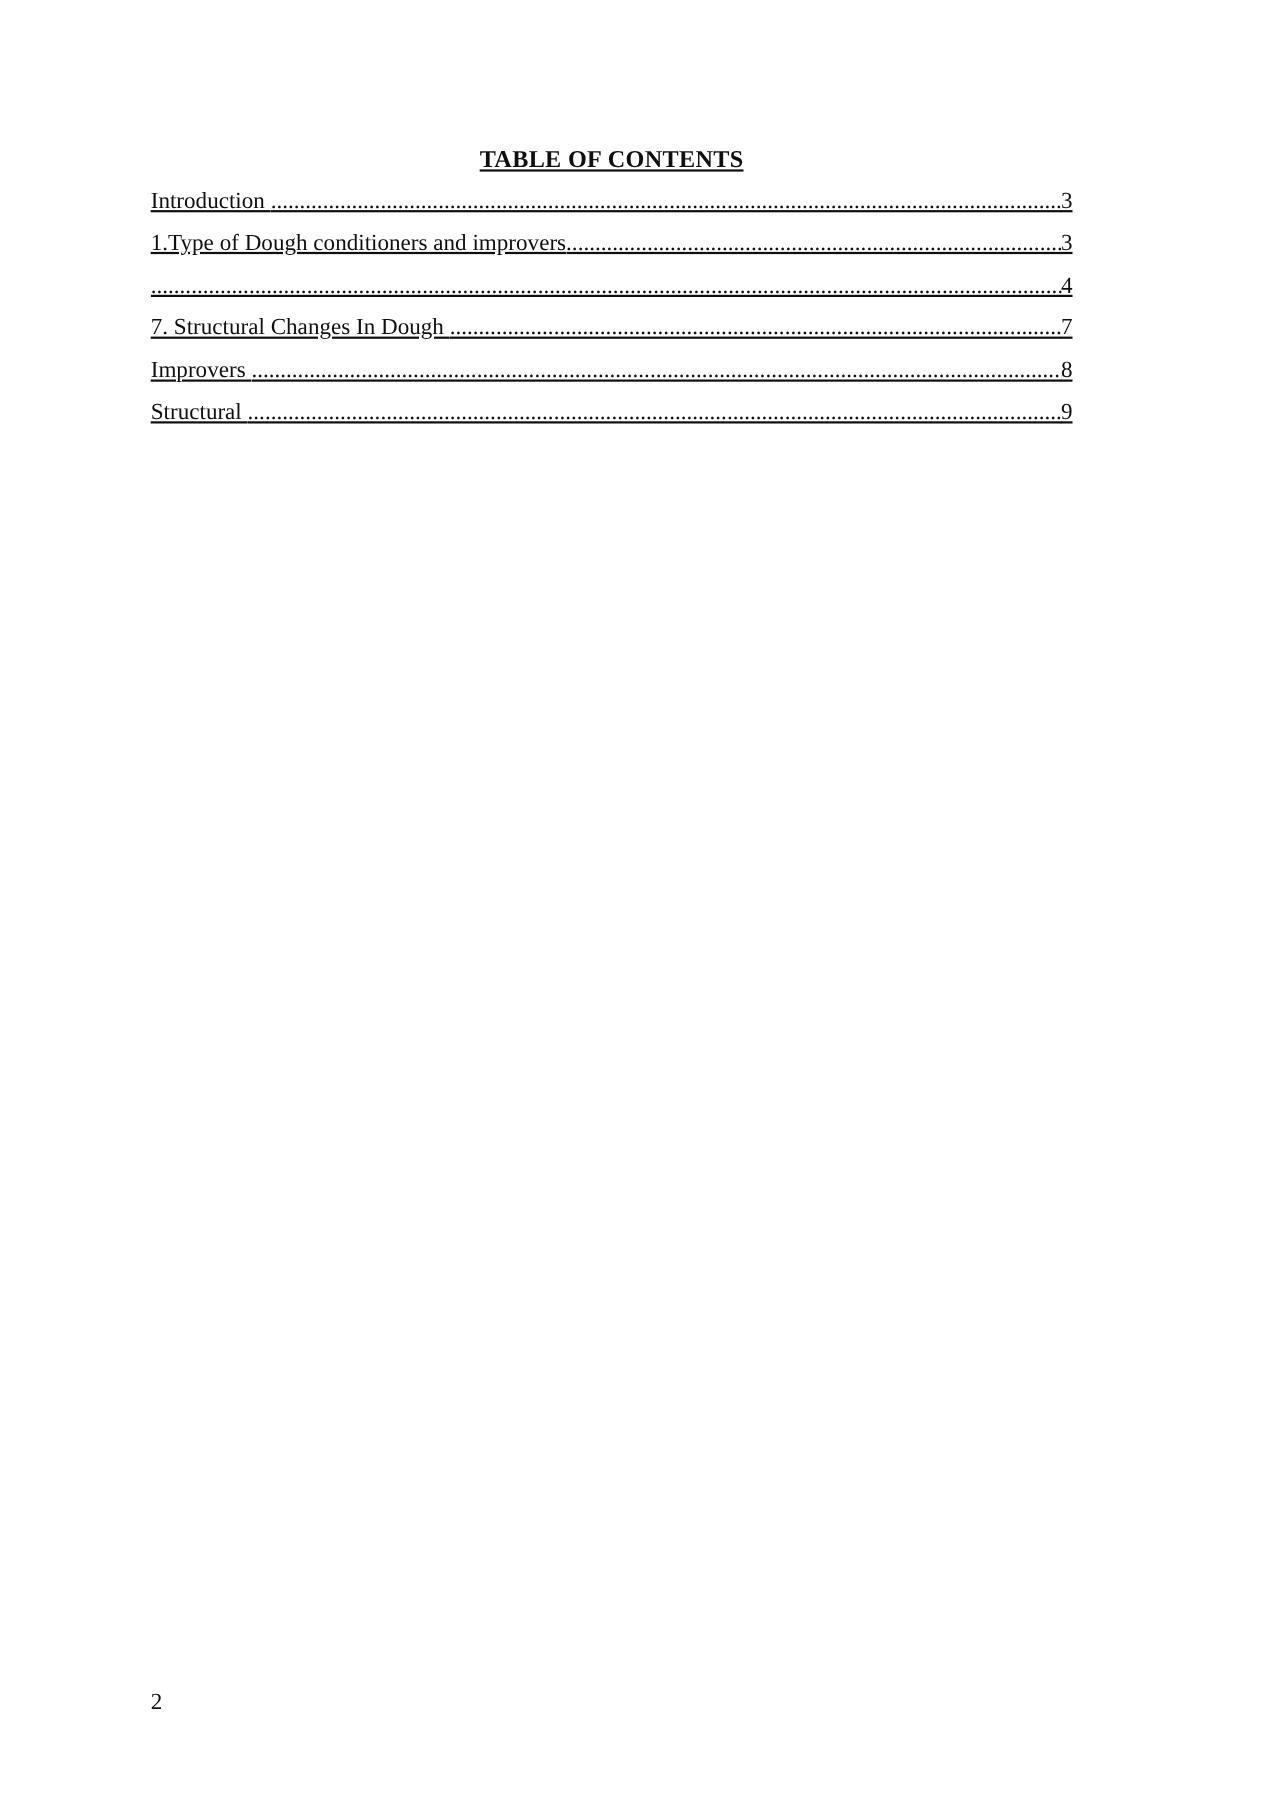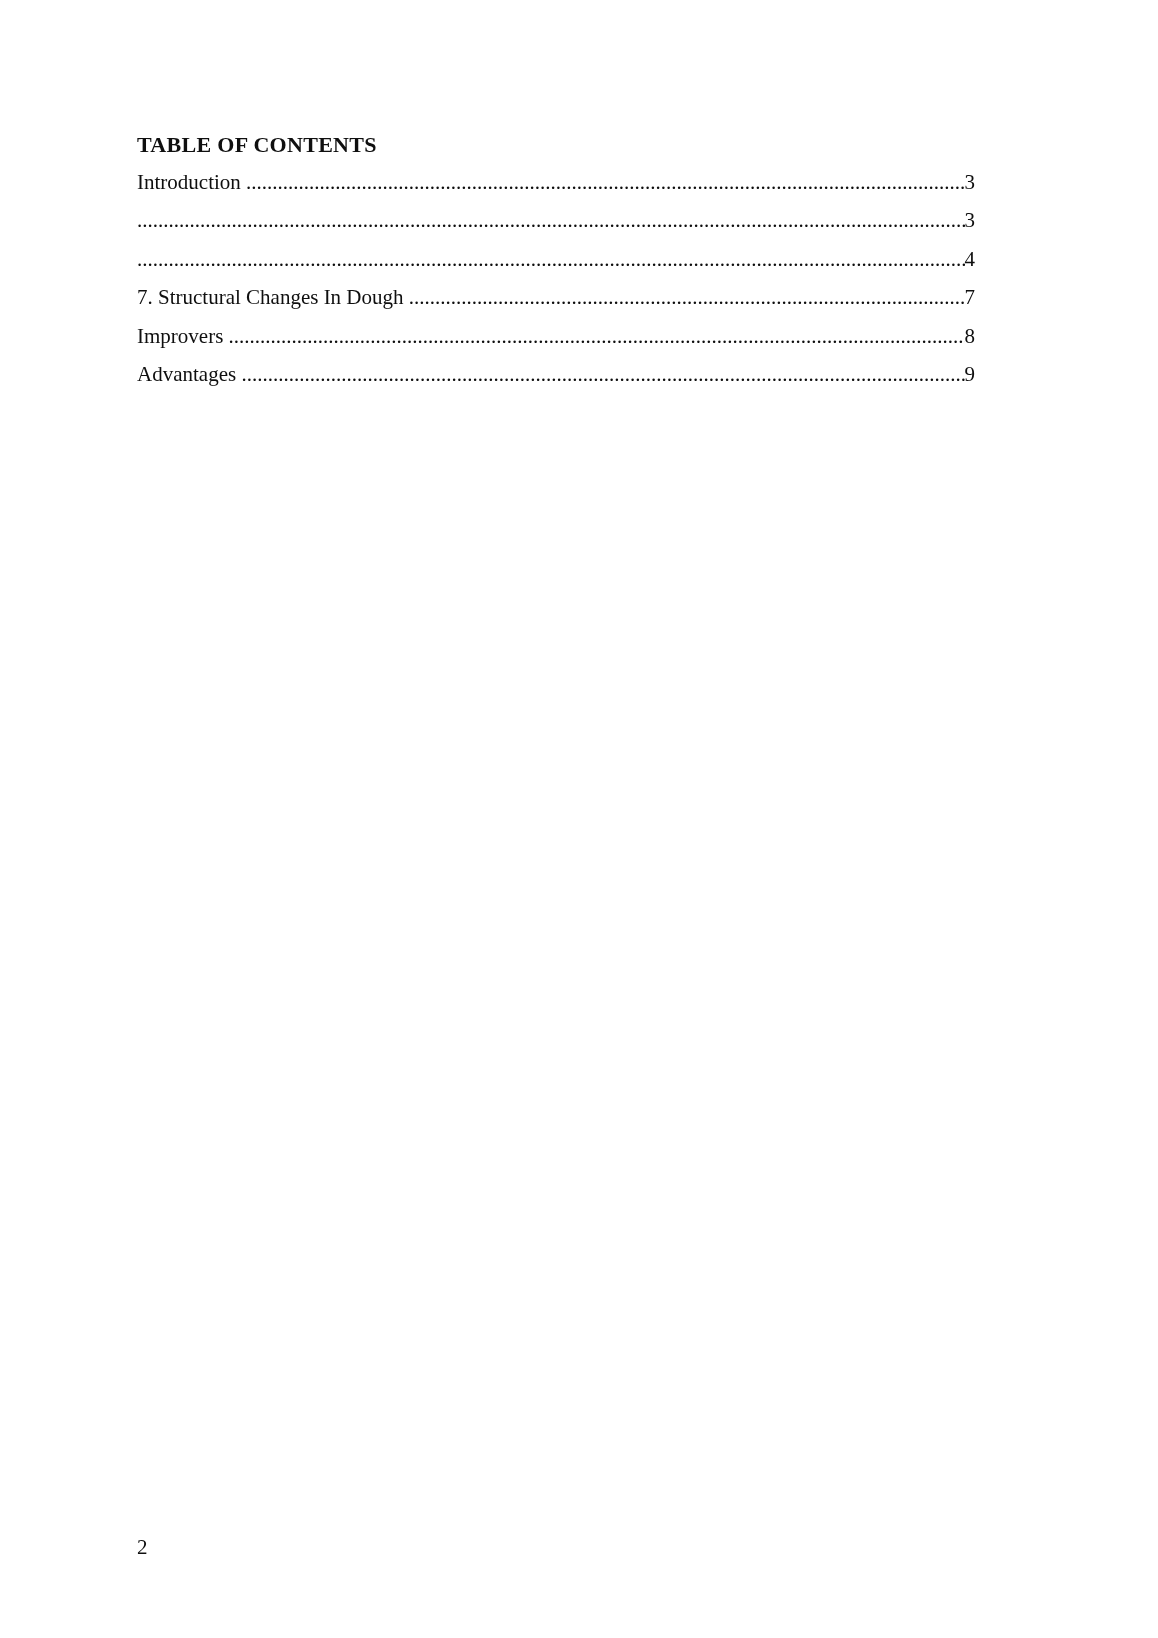--- a/index.html
+++ b/index.html
@@ -22,27 +22,29 @@
   }
   .content {
     position: absolute;
     left: 137px;
     top: 130px;
     width: 838px; 
   }
   .toc-title {
     font-size: 22px;
     font-weight: bold;
-    text-align: left;
+    text-align: center;
     line-height: 30px;
     margin: 0 0 10px 0;
     letter-spacing: 0.3px;
+    text-decoration: underline;
   }
   .toc {
     width: 100%;
+    text-decoration: underline;
   }
   .toc-entry {
     display: flex;
     align-items: baseline;
     height: 38.4px;
     font-size: 21px;
     cursor: pointer;
   }
   .toc-label {
     white-space: pre; 
@@ -78,20 +80,21 @@
 
     <div class="toc">
 
       <div class="toc-entry">
         <span class="toc-label">Introduction </span>
         <span class="toc-leader"></span>
         <span class="toc-page">3</span>
       </div>
 
       <div class="toc-entry">
+        <span class="toc-label">1.Type of Dough conditioners and improvers</span>
         <span class="toc-leader"></span>
         <span class="toc-page">3</span>
       </div>
 
       <div class="toc-entry">
         <span class="toc-leader"></span>
         <span class="toc-page">4</span>
       </div>
 
       <div class="toc-entry">
@@ -100,21 +103,21 @@
         <span class="toc-page">7</span>
       </div>
 
       <div class="toc-entry">
         <span class="toc-label">Improvers </span>
         <span class="toc-leader"></span>
         <span class="toc-page">8</span>
       </div>
 
       <div class="toc-entry">
-        <span class="toc-label">Advantages </span>
+        <span class="toc-label">Structural </span>
         <span class="toc-leader"></span>
         <span class="toc-page">9</span>
       </div>
 
     </div>
   </div>
 
   <div class="footer-page-number">2</div>
 </div>
 

